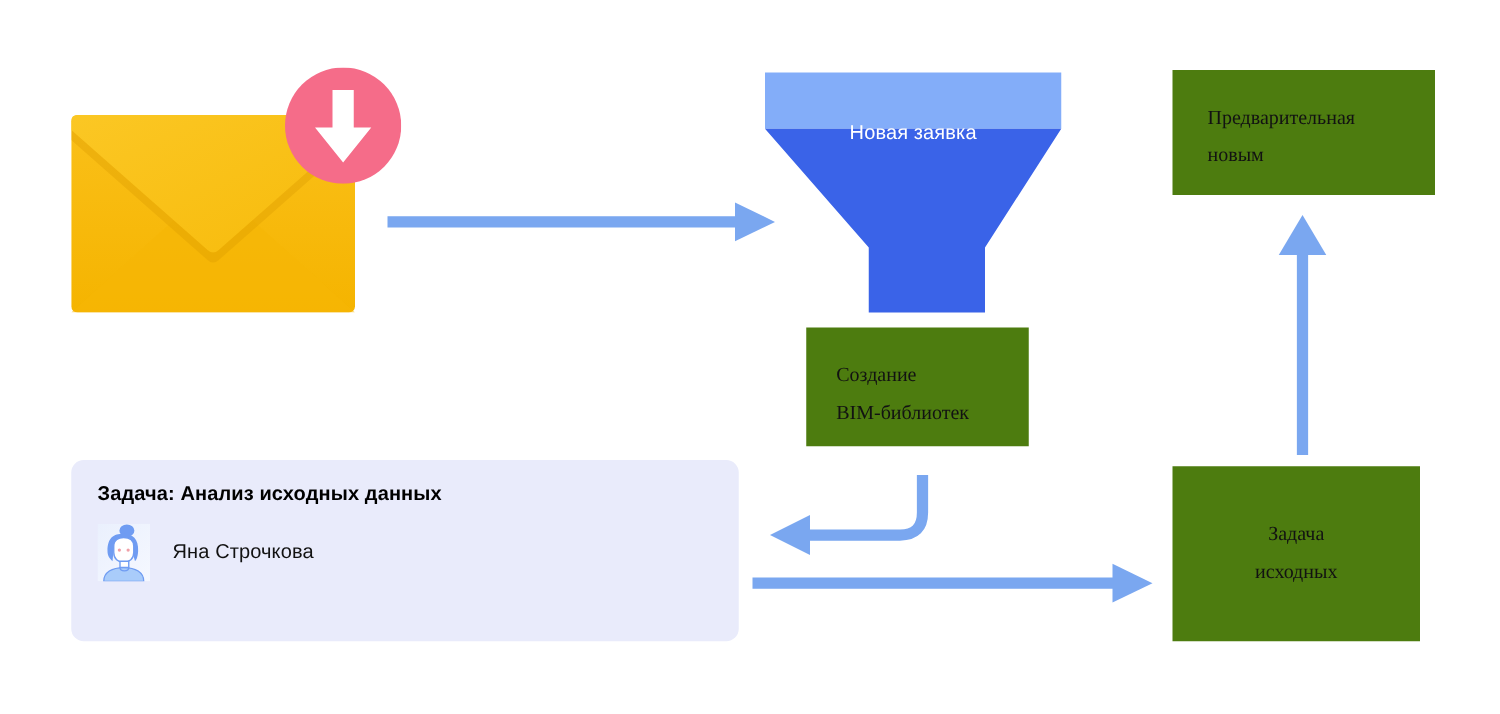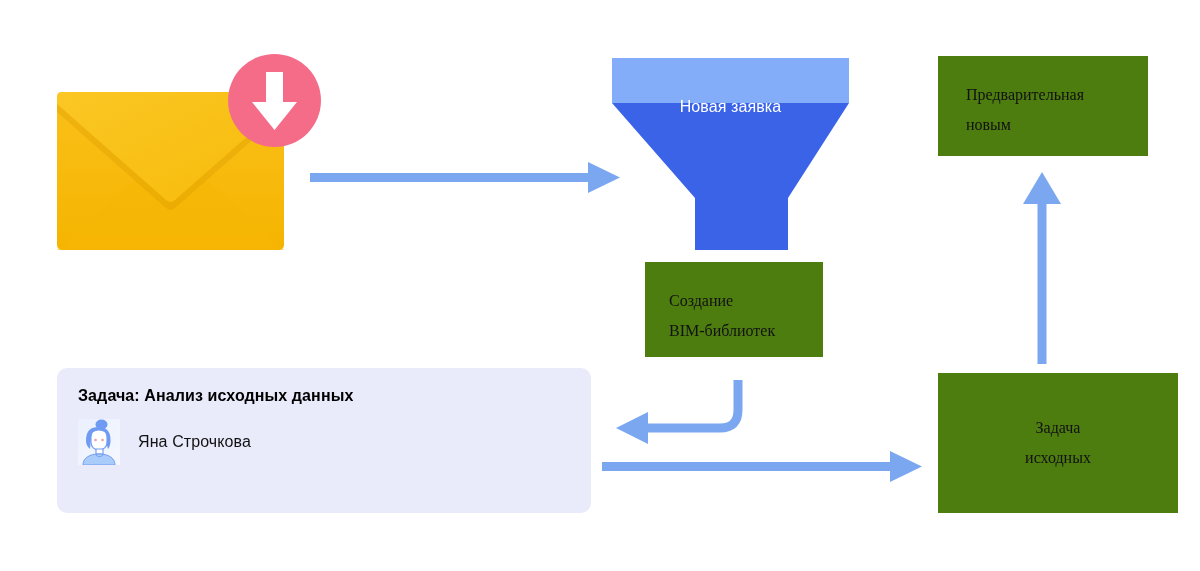--- a/index.html
+++ b/index.html
@@ -82,21 +82,21 @@
   #box-preliminary {
     left: 938px;
     top: 56px;
     width: 210px;
     height: 100px;
     padding: 24px 0 0 28px;
   }
   #box-done {
     left: 938px;
     top: 373px;
-    width: 240px;
+    width: 198px;
     height: 140px;
     display: flex;
     flex-direction: column;
     align-items: center;
     justify-content: center;
   }
 
   
   #task-card {
     left: 57px;

